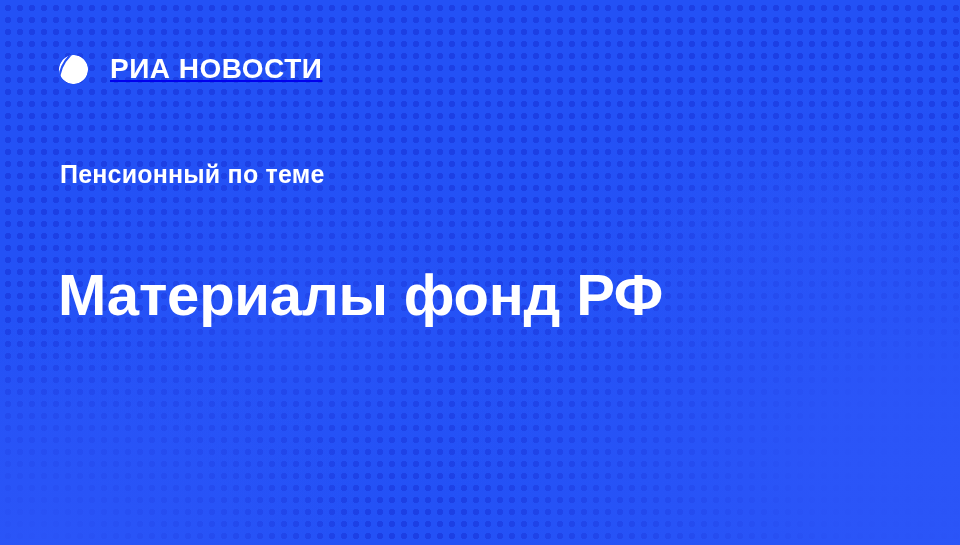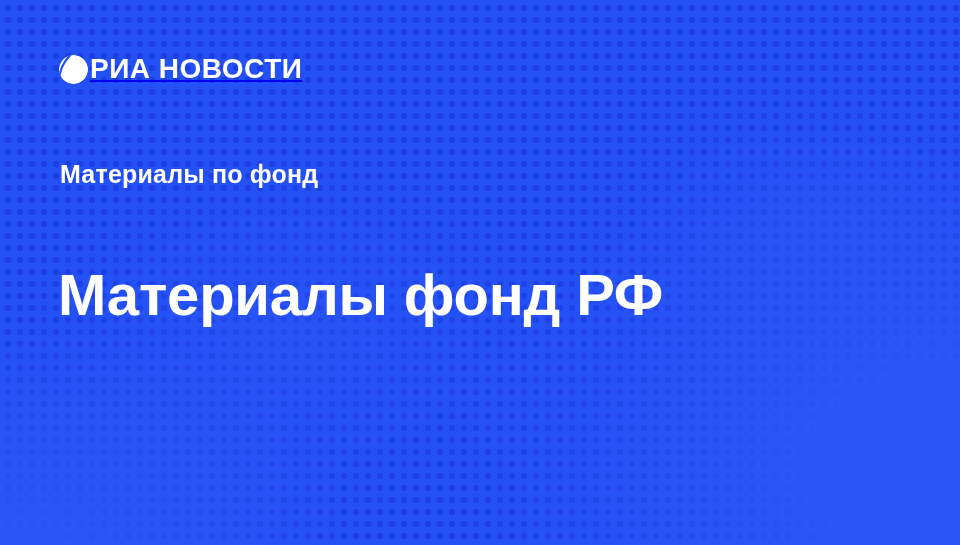--- a/index.html
+++ b/index.html
@@ -41,21 +41,21 @@
     pointer-events: none;
   }
 
   
   .brand {
     position: absolute;
     left: 58px;
     top: 50px;
     display: flex;
     align-items: center;
-    gap: 1px;
+    gap: 21px;
     height: 38px;
   }
 
   .brand-mark {
     width: 31px;
     height: 31px;
     flex: 0 0 31px;
     display: block;
   }
 
@@ -114,17 +114,17 @@
           <path d="M-6 26 A 46 46 0 0 1 40 -20"></path>
           <path d="M-6 37 A 57 57 0 0 1 51 -20"></path>
           <path d="M-4 48 A 68 68 0 0 1 64 -20"></path>
           <path d="M2 58 A 78 78 0 0 1 80 -20"></path>
         </g>
       </g>
     </svg>
     <span class="brand-word">РИА НОВОСТИ</span>
   </a>
 
-  <div class="kicker">Материалы по фонд</div>
+  <div class="kicker">Пенсионный по теме</div>
 
   <h1 class="headline">Материалы фонд РФ</h1>
 
 </div>
 
 </body></html>

